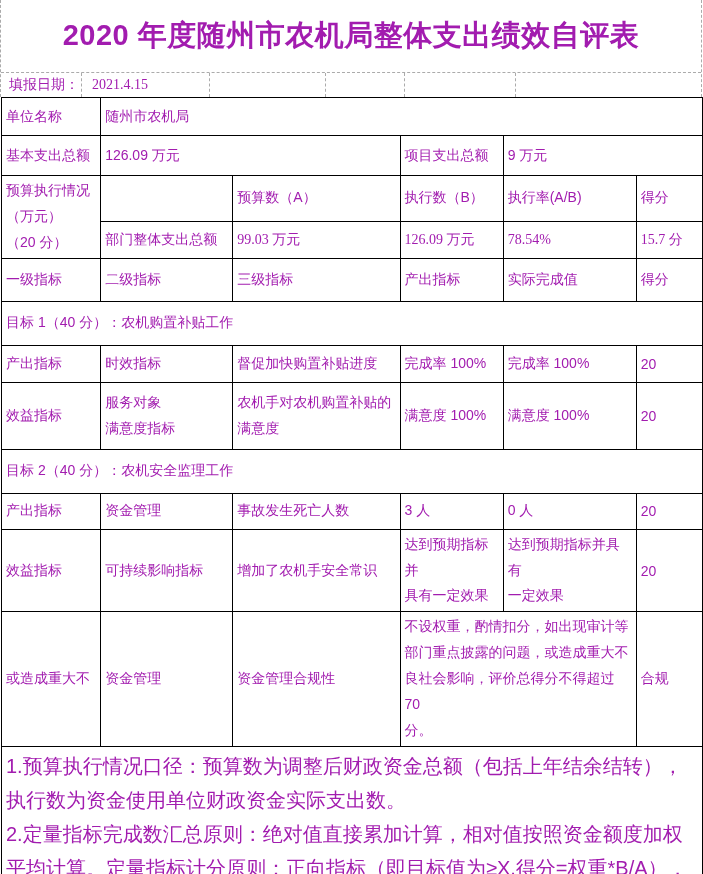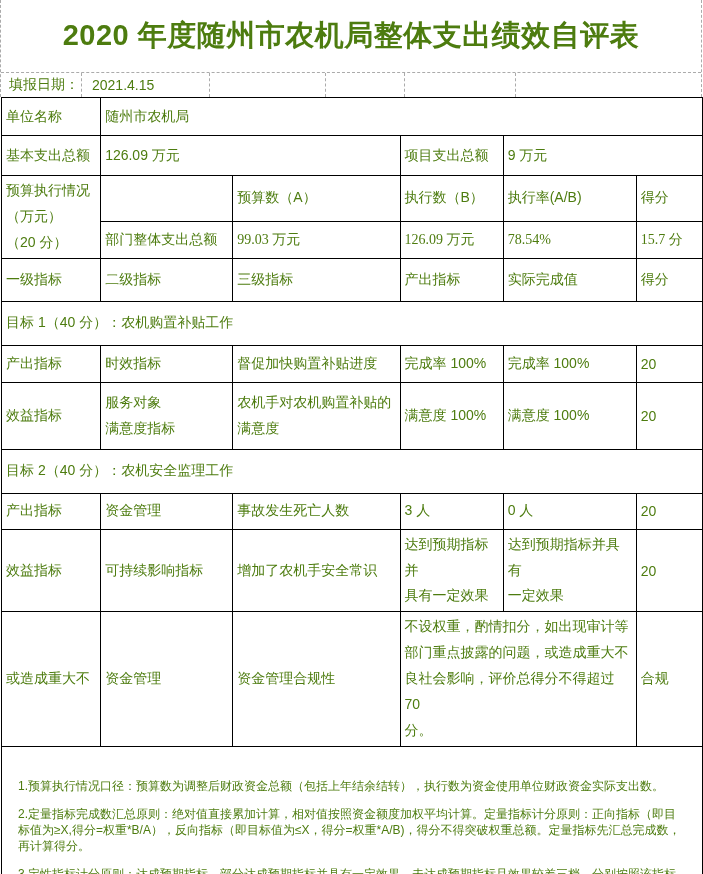--- a/index.html
+++ b/index.html
@@ -1,20 +1,20 @@
 <!DOCTYPE html>
 <html><head>
 <meta charset="utf-8">
 <style>
   html,body { margin:0; padding:0; background:#ffffff; }
   .sheet {
     position:relative;
     width:703px; height:874px;
     background:#ffffff;
-    color:#4d7c0f;
+    color:#a21caf;
     font-family:"Liberation Sans", sans-serif;
     overflow:hidden;
     box-sizing:border-box;
   }
   
   .top {
     box-sizing:border-box;
     border-left:1px dashed #ababab;
     border-right:1px dashed #ababab;
     width:702px;
@@ -31,21 +31,21 @@
   }
   .meta-row {
     border-top:1px dashed #ababab;
     height:24px;
     display:flex;
     align-items:center;
     font-size:14px;
   }
   .mc { box-sizing:border-box; height:100%; display:flex; align-items:center; border-right:1px dashed #ababab; }
   .mc1 { width:81px;  padding-left:8px; }
-  .mc2 { width:128px; padding-left:10px; }
+  .mc2 { width:128px; padding-left:10px;font-family:Liberation Serif, serif; }
   .mc3 { width:116px; }
   .mc4 { width:79px; }
   .mc5 { width:111px; }
   .mc6 { flex:1; border-right:none; justify-content:flex-end; padding-right:12px; }
   
   table.grid {
     border-collapse:collapse;
     table-layout:fixed;
     width:702px;
     margin-left:1px;
@@ -64,23 +64,23 @@
   tr.h38 { height:38px; } tr.h40 { height:40px; } tr.h43 { height:43px; }
   tr.h47 { height:35px;font-family:Liberation Serif, serif; } tr.h29 { height:44px; } tr.h37 { height:37px; }
   tr.h67 { height:67px; } tr.h36 { height:36px; } tr.h56 { height:56px; }
   tr.h105 { height:105px; } tr.hnotes { height:199px; }
   td.notes-cell {
     text-align:left;
     vertical-align:top;
     padding:8px 8px 4px 8px;
   }
   td.notes-cell p {
-    margin:12px;
-    font-size:12px;
-    line-height:16px;
+    margin:0;
+    font-size:20px;
+    line-height:34px;
   }
 </style>
 </head>
 <body>
 
 <div class="sheet">
 
   <div class="top">
     <div class="title-wrap">
       <div class="title-text">2020 年度随州市农机局整体支出绩效自评表</div>

